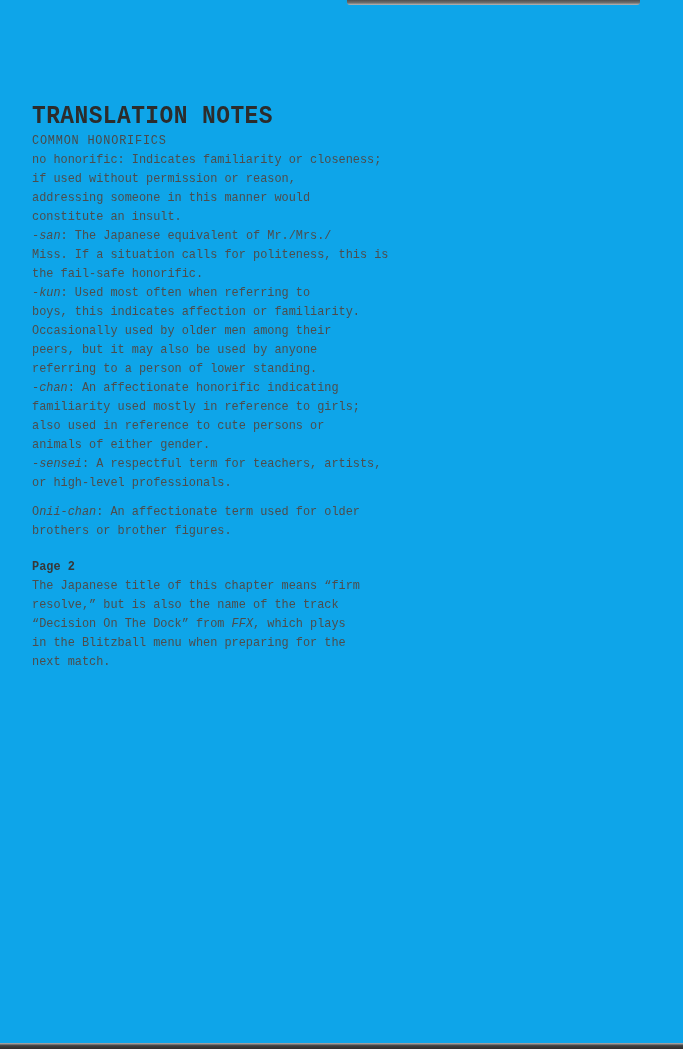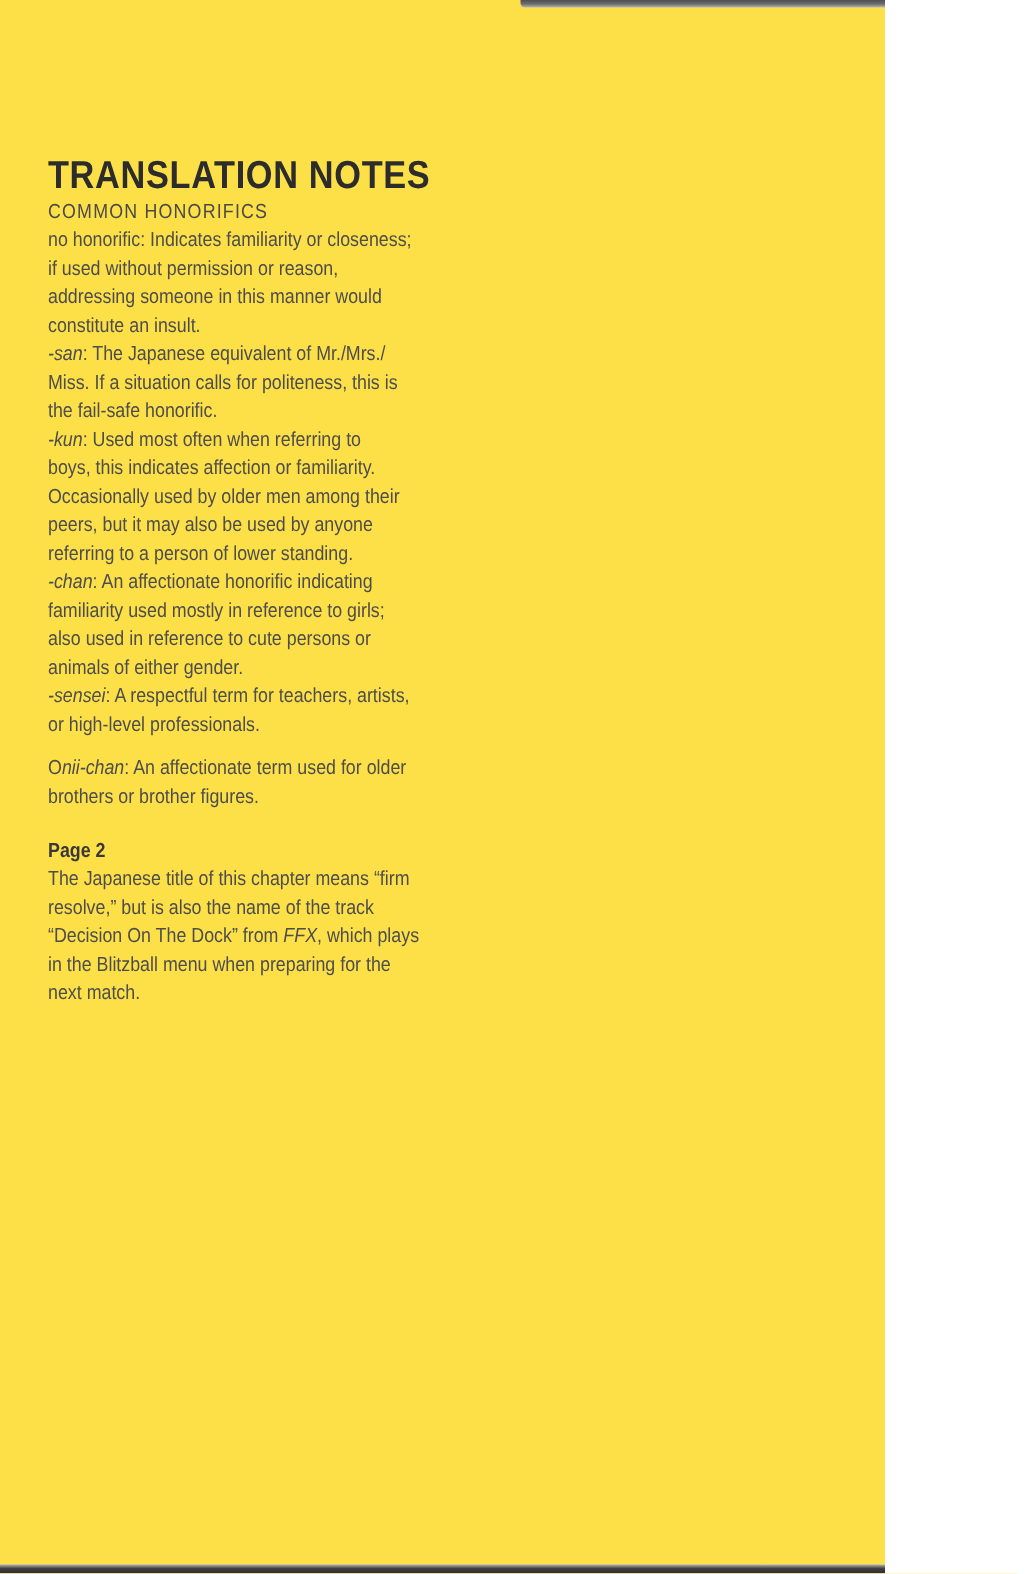--- a/index.html
+++ b/index.html
@@ -2,25 +2,25 @@
 <html><head>
 <meta charset="utf-8">
 <style>
   html, body {
     margin: 0;
     padding: 0;
     background: #ffffff;
   }
   .page {
     position: relative;
-    width: 590px;
+    width: 683px;
     height: 1049px;
-    background: #fde047;
+    background: #0ea5e9;
     overflow: hidden;
-    font-family: Liberation Sans, sans-serif;
+    font-family: Liberation Mono, monospace;
   }
   .top-edge {
     position: absolute;
     left: 347px;
     top: 0;
     width: 293px;
     height: 5px;
     background: linear-gradient(to bottom, #4f4f4f 0%, #6e6e6e 55%, #b9b9b9 100%);
     border-radius: 0 0 3px 3px;
   }

